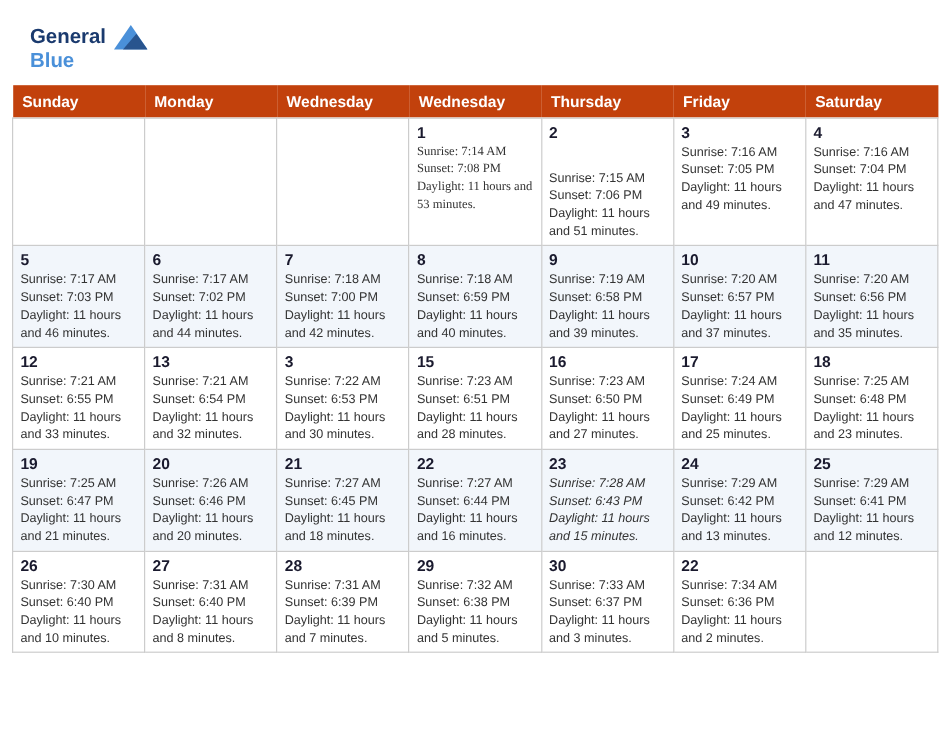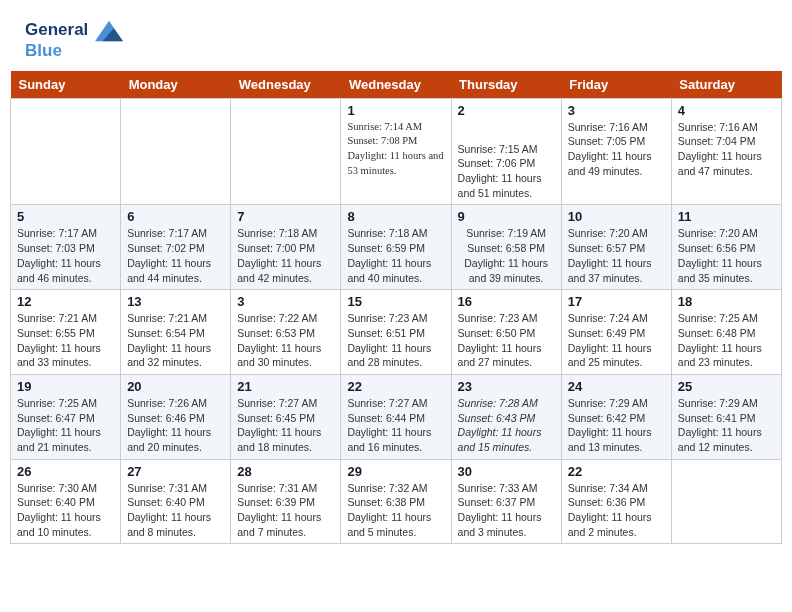--- a/index.html
+++ b/index.html
@@ -166,21 +166,21 @@
 Daylight: 11 hours and 42 minutes.</div>
         </td>
         <td>
           <div class="day-number">8</div>
           <div class="day-info" style="white-space: pre-line;">Sunrise: 7:18 AM
 Sunset: 6:59 PM
 Daylight: 11 hours and 40 minutes.</div>
         </td>
         <td>
           <div class="day-number">9</div>
-          <div class="day-info" style="white-space: pre-line; text-align: center;">Sunrise: 7:19 AM
+          <div class="day-info" style="white-space: pre-line;">Sunrise: 7:19 AM
 Sunset: 6:58 PM
 Daylight: 11 hours and 39 minutes.</div>
         </td>
         <td>
           <div class="day-number">10</div>
           <div class="day-info" style="white-space: pre-line;">Sunrise: 7:20 AM
 Sunset: 6:57 PM
 Daylight: 11 hours and 37 minutes.</div>
         </td>
         <td>

